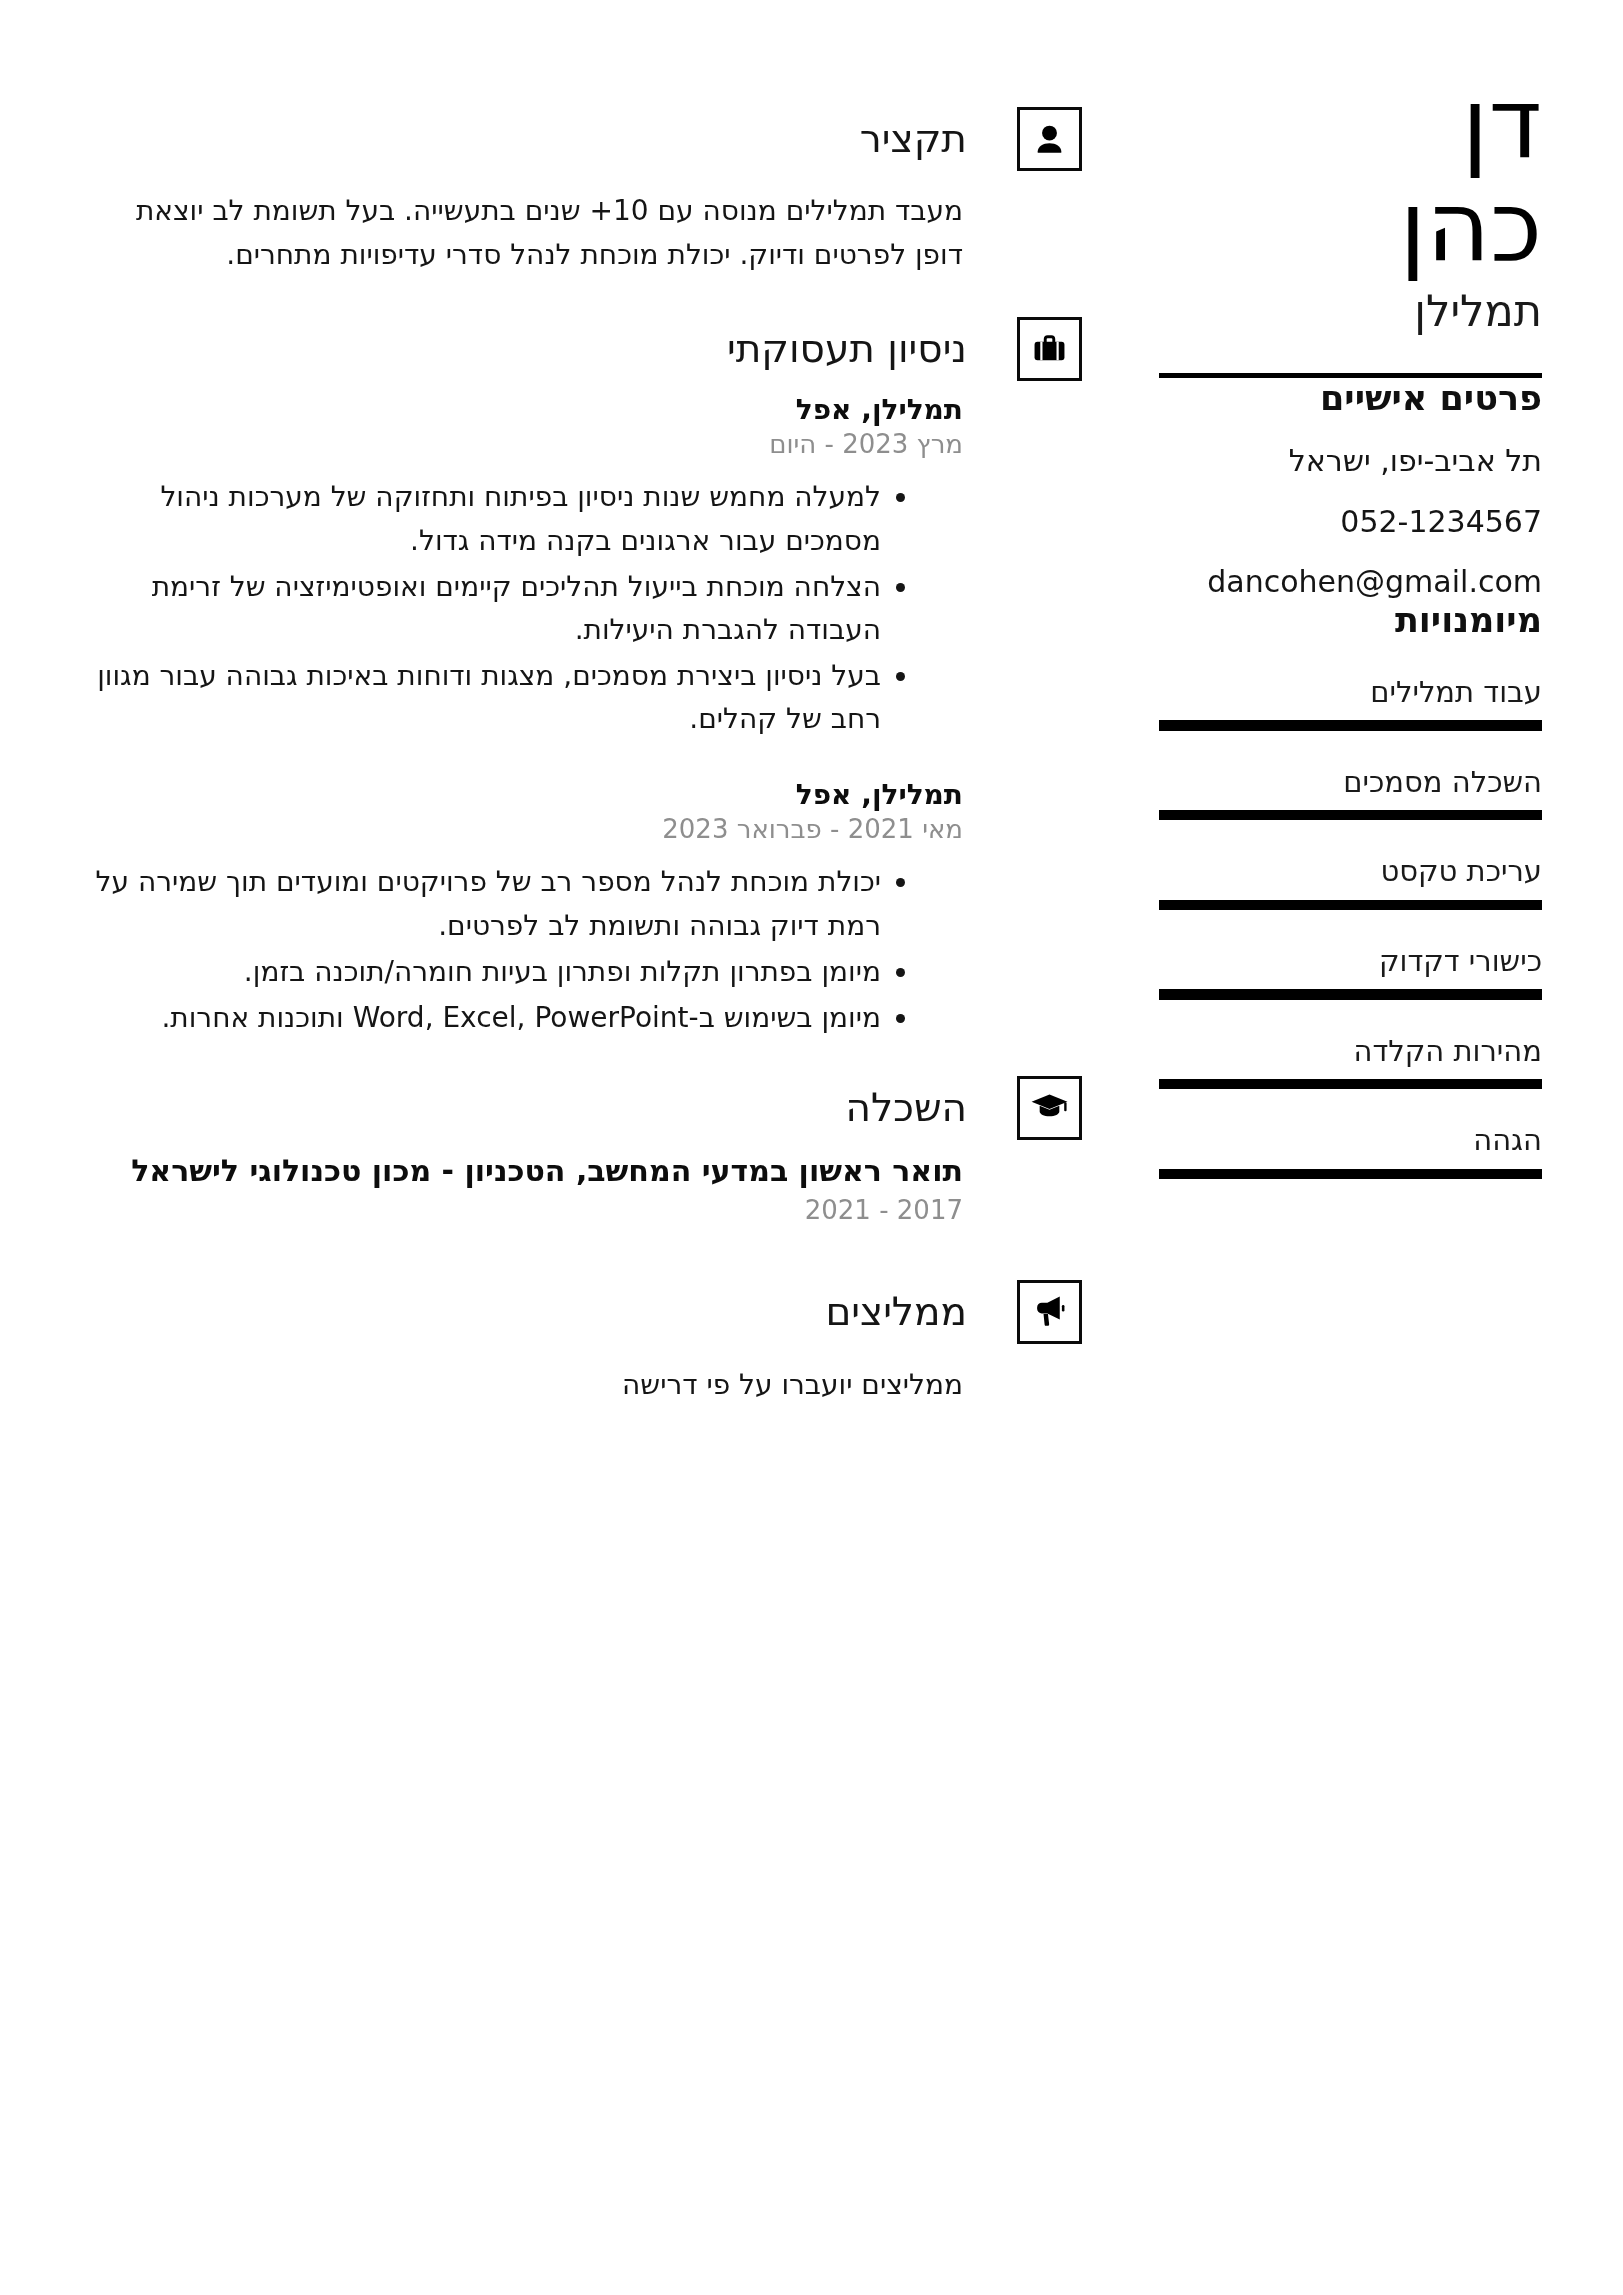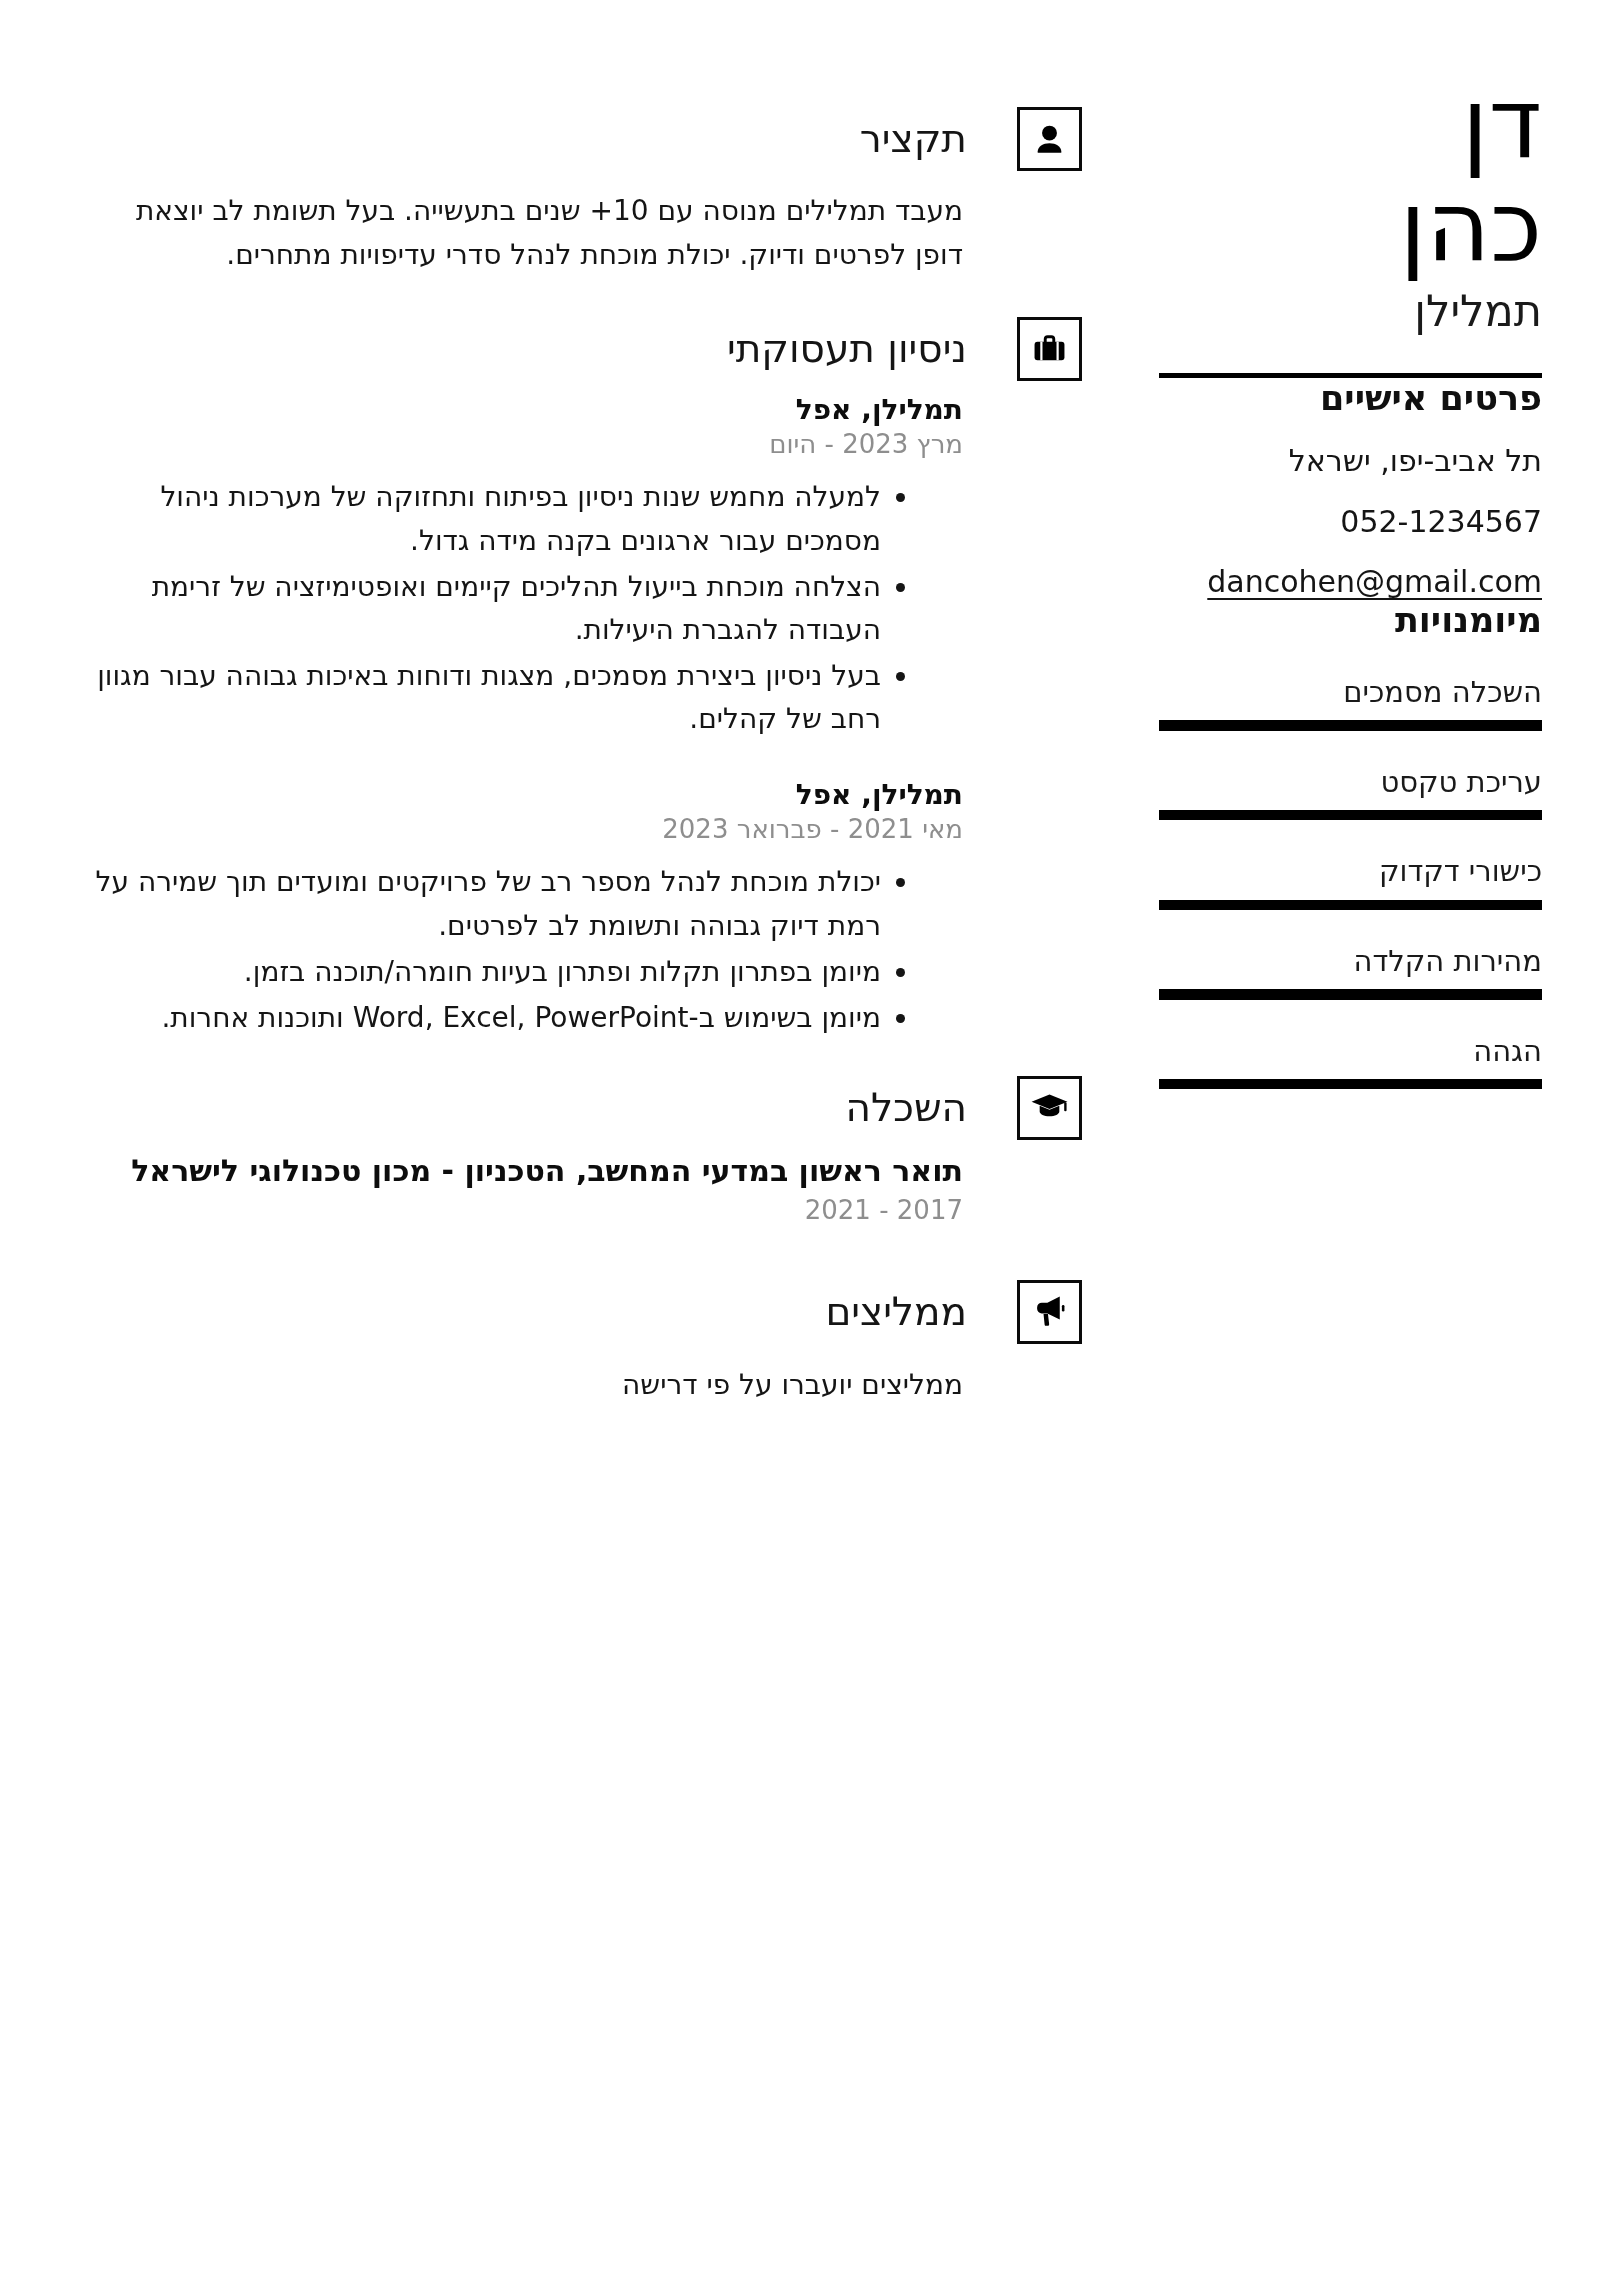--- a/index.html
+++ b/index.html
@@ -10,21 +10,21 @@
     direction:rtl; color:#151515; overflow:hidden;
   }
 
   
   .sidebar { position:absolute; top:0; right:81px; width:383px; }
   .name { margin-top:73px; font-size:98px; line-height:1.05; color:#000; font-weight:400; letter-spacing:0; }
   .job-title-side { margin-top:9.2px; font-size:43px; line-height:1.1; color:#1a1a1a; }
   .divider { margin-top:38px; height:5.2px; background:#000; border:none; }
   .side-heading { font-size:35px; font-weight:700; color:#101010; }
   .contact-item { margin-top:26px; font-size:30px; line-height:1.15; color:#151515; }
-  .email-link { color:#151515; text-decoration:underline; text-underline-offset:5.9px; text-decoration-thickness:2px; cursor:pointer; }
+  .email-link { color:#151515; text-underline-offset:5.9px; text-decoration-thickness:2px; cursor:pointer; }
   .skills-list { margin-top:34px; }
   .skill { margin-bottom:33px; }
   .skill-label { font-size:29px; line-height:1.3; color:#1a1a1a; }
   .skill-bar { margin-top:8.5px; width:100%; height:10.5px; background:#fff; }
   .skill-bar-fill { height:100%; background:#000; }
 
   
   .main { position:absolute; top:0; right:541px; width:997px; }
   .sec-head { display:flex; align-items:center; gap:50px; }
   .icon-box {
@@ -69,20 +69,26 @@
 
     <h3 class="side-heading">פרטים אישיים</h3>
     <div class="contact-item">תל אביב-יפו, ישראל</div>
     <div class="contact-item">052-1234567</div>
     <div class="contact-item">
       <a class="email-link">dancohen@gmail.com</a>
     </div>
 
     <h3 class="side-heading">מיומנויות</h3>
     <div class="skills-list">
+      <div class="skill">
+        <div class="skill-label">עבוד תמלילים</div>
+        <div class="skill-bar">
+            <div class="skill-bar-fill" style="width: 100%;"></div>
+          </div>
+      </div>
       <div class="skill">
         <div class="skill-label">השכלה מסמכים</div>
         <div class="skill-bar">
             <div class="skill-bar-fill" style="width: 100%;"></div>
           </div>
       </div>
       <div class="skill">
         <div class="skill-label">עריכת טקסט</div>
         <div class="skill-bar">
             <div class="skill-bar-fill" style="width: 100%;"></div>

